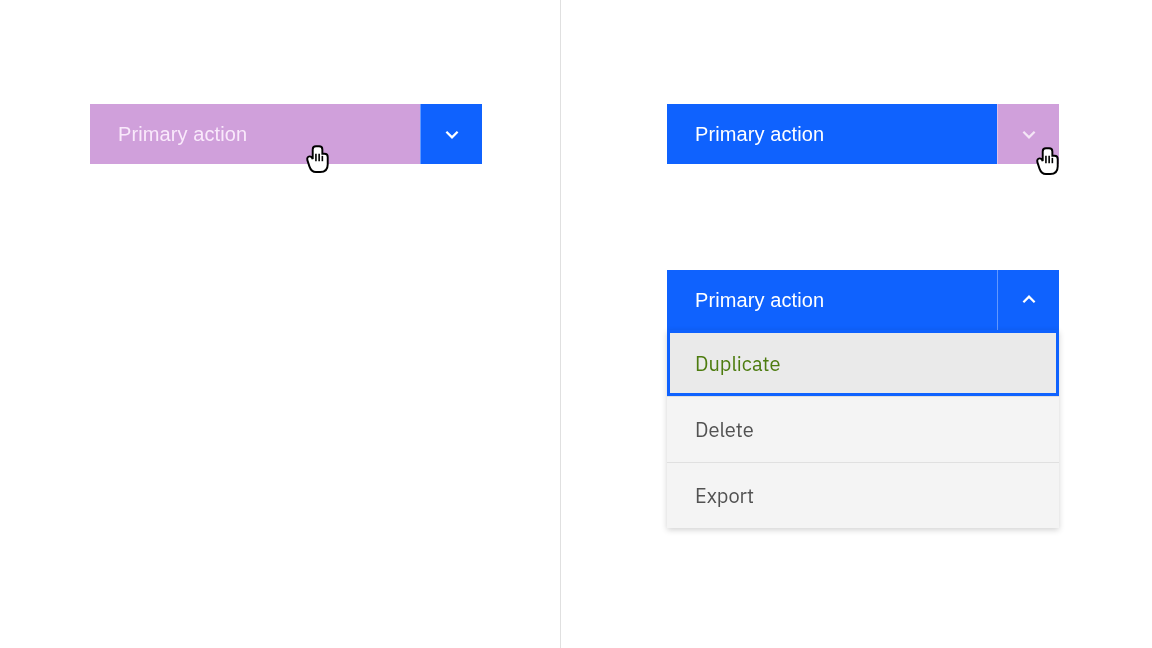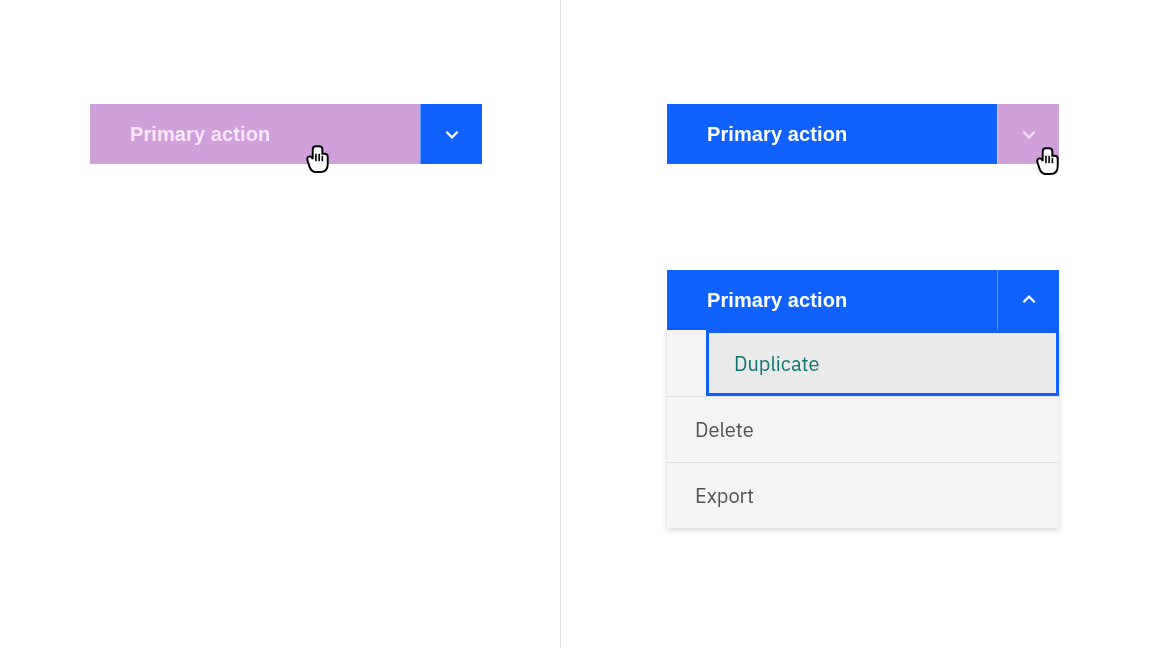--- a/index.html
+++ b/index.html
@@ -30,23 +30,23 @@
 
     
     .split-btn {
       position: absolute;
       display: flex;
       height: 60px;
     }
     .split-main {
       display: inline-flex;
       align-items: center;
-      padding: 0 40px;
+      padding: 0 28px;
       font-size: 20px;
-      font-weight: 700;
+      font-weight: 400;
       letter-spacing: 0.1px;
       border: none;
       cursor: pointer;
     }
     .split-caret {
       width: 62px;
       display: inline-flex;
       align-items: center;
       justify-content: center;
       border: none;
@@ -84,24 +84,23 @@
       align-items: center;
       padding: 0 28px;
       font-size: 20px;
       color: #525252;
       border-top: 1px solid #e0e0e0;
       cursor: pointer;
     }
     .menu-item:first-child { border-top: none; }
     .menu-item.focused {
       background: #eaeaea;
-      color: #0f766e;
+      color: #4d7c0f;
       outline: 3px solid #0f62fe;
       outline-offset: -3px;
-      margin-left: 39px;
     }
 
     
     .chev { width: 18px; height: 18px; display: inline-block; }
     .chev svg { width: 100%; height: 100%; display: block; }
 
     
     .cursor {
       position: absolute;
       width: 26px;

